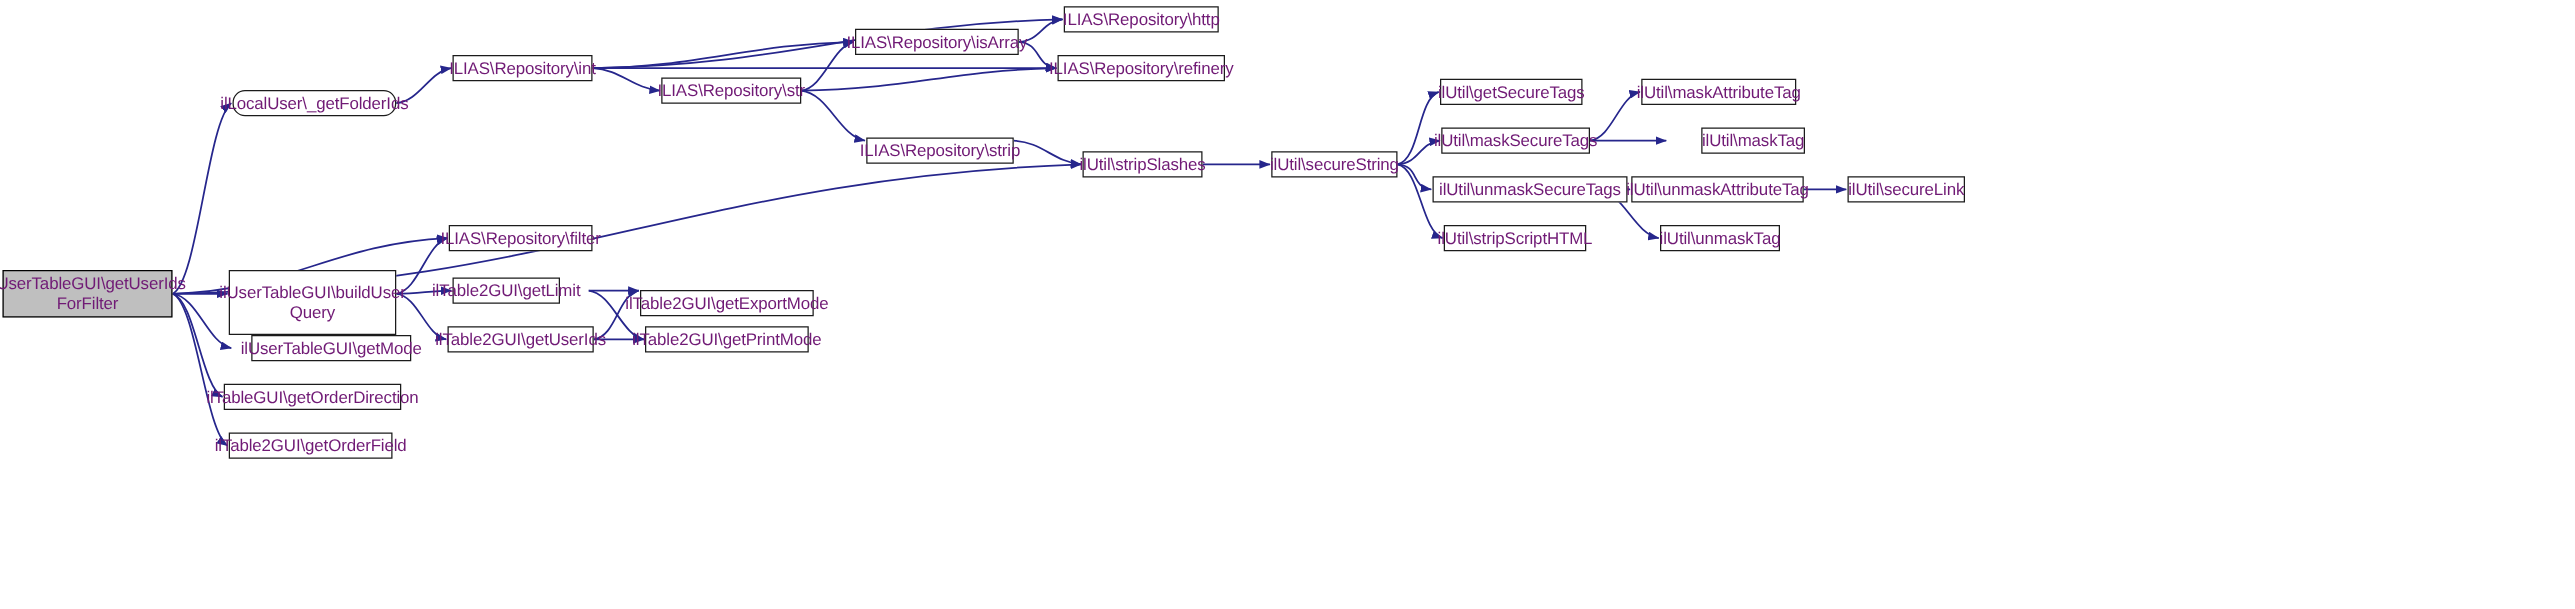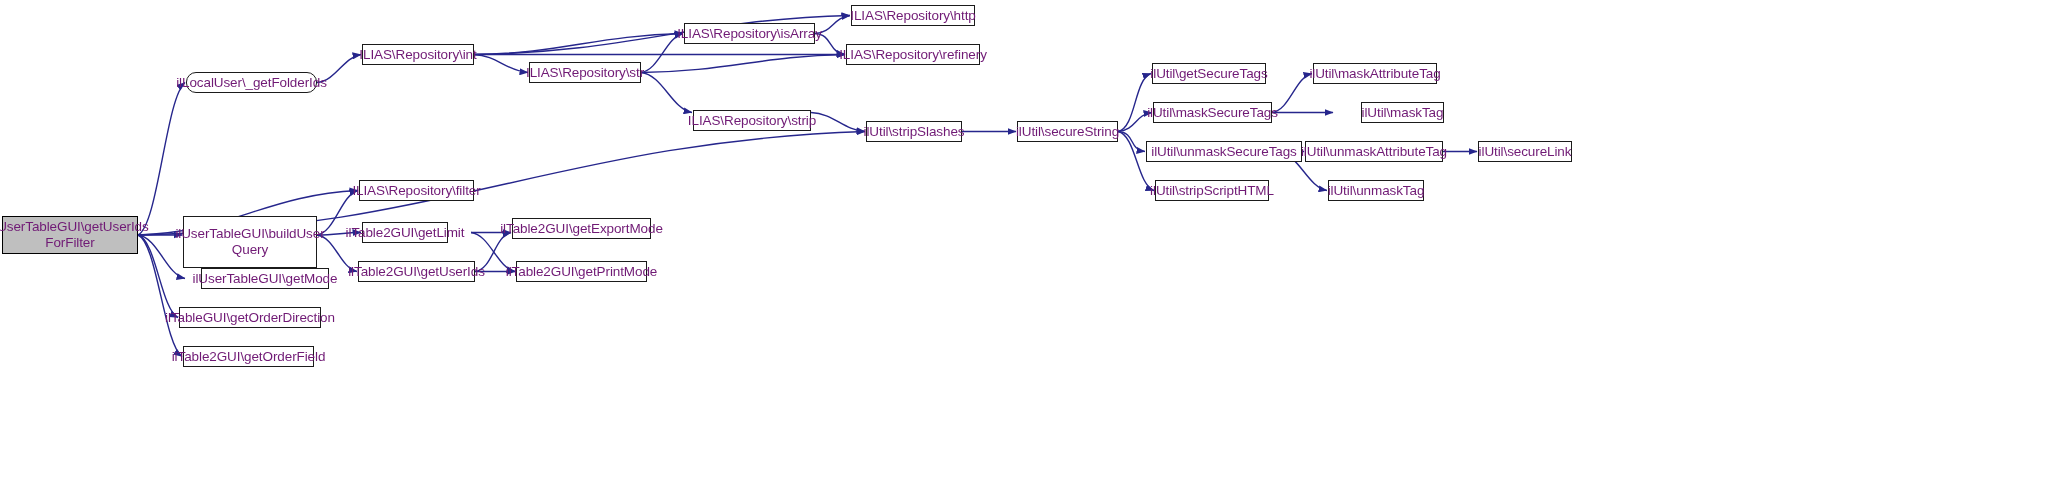--- a/index.html
+++ b/index.html
@@ -113,18 +113,18 @@
     <div class="node" style="left: 1313px; top: 63px; width: 124px; height: 21px;">ilUtil\maskAttributeTag</div>
     <div class="node" style="left: 1334px; top: 102px; width: 83px; height: 21px; margin-left: 27px;">ilUtil\maskTag</div>
     <div class="node" style="left: 1305px; top: 141px; width: 138px; height: 21px;">ilUtil\unmaskAttributeTag</div>
     <div class="node" style="left: 1328px; top: 180px; width: 96px; height: 21px;">ilUtil\unmaskTag</div>
     <div class="node" style="left: 1478px; top: 141px; width: 94px; height: 21px;">ilUtil\secureLink</div>
     <div class="node" style="left: 359px; top: 180px; width: 115px; height: 21px;">ILIAS\Repository\filter</div>
     <div class="node two-line" style="left: 183px; top: 216px; width: 134px; height: 52px;">ilUserTableGUI\buildUser
 Query</div>
     <div class="node" style="left: 362px; top: 222px; width: 86px; height: 21px;">ilTable2GUI\getLimit</div>
     <div class="node" style="left: 358px; top: 261px; width: 117px; height: 21px;">ilTable2GUI\getUserIds</div>
-    <div class="node" style="left: 512px; top: 218px; width: 139px; height: 21px;">ilTable2GUI\getExportMode</div>
+    <div class="node" style="left: 512px; top: 232px; width: 139px; height: 21px;">ilTable2GUI\getExportMode</div>
     <div class="node" style="left: 516px; top: 261px; width: 131px; height: 21px;">ilTable2GUI\getPrintMode</div>
     <div class="node" style="left: 186px; top: 268px; width: 128px; height: 21px; margin-left: 15px;">ilUserTableGUI\getMode</div>
     <div class="node" style="left: 179px; top: 307px; width: 142px; height: 21px;">ilTableGUI\getOrderDirection</div>
     <div class="node" style="left: 183px; top: 346px; width: 131px; height: 21px;">ilTable2GUI\getOrderField</div>
   </div>
 
 </body></html>

